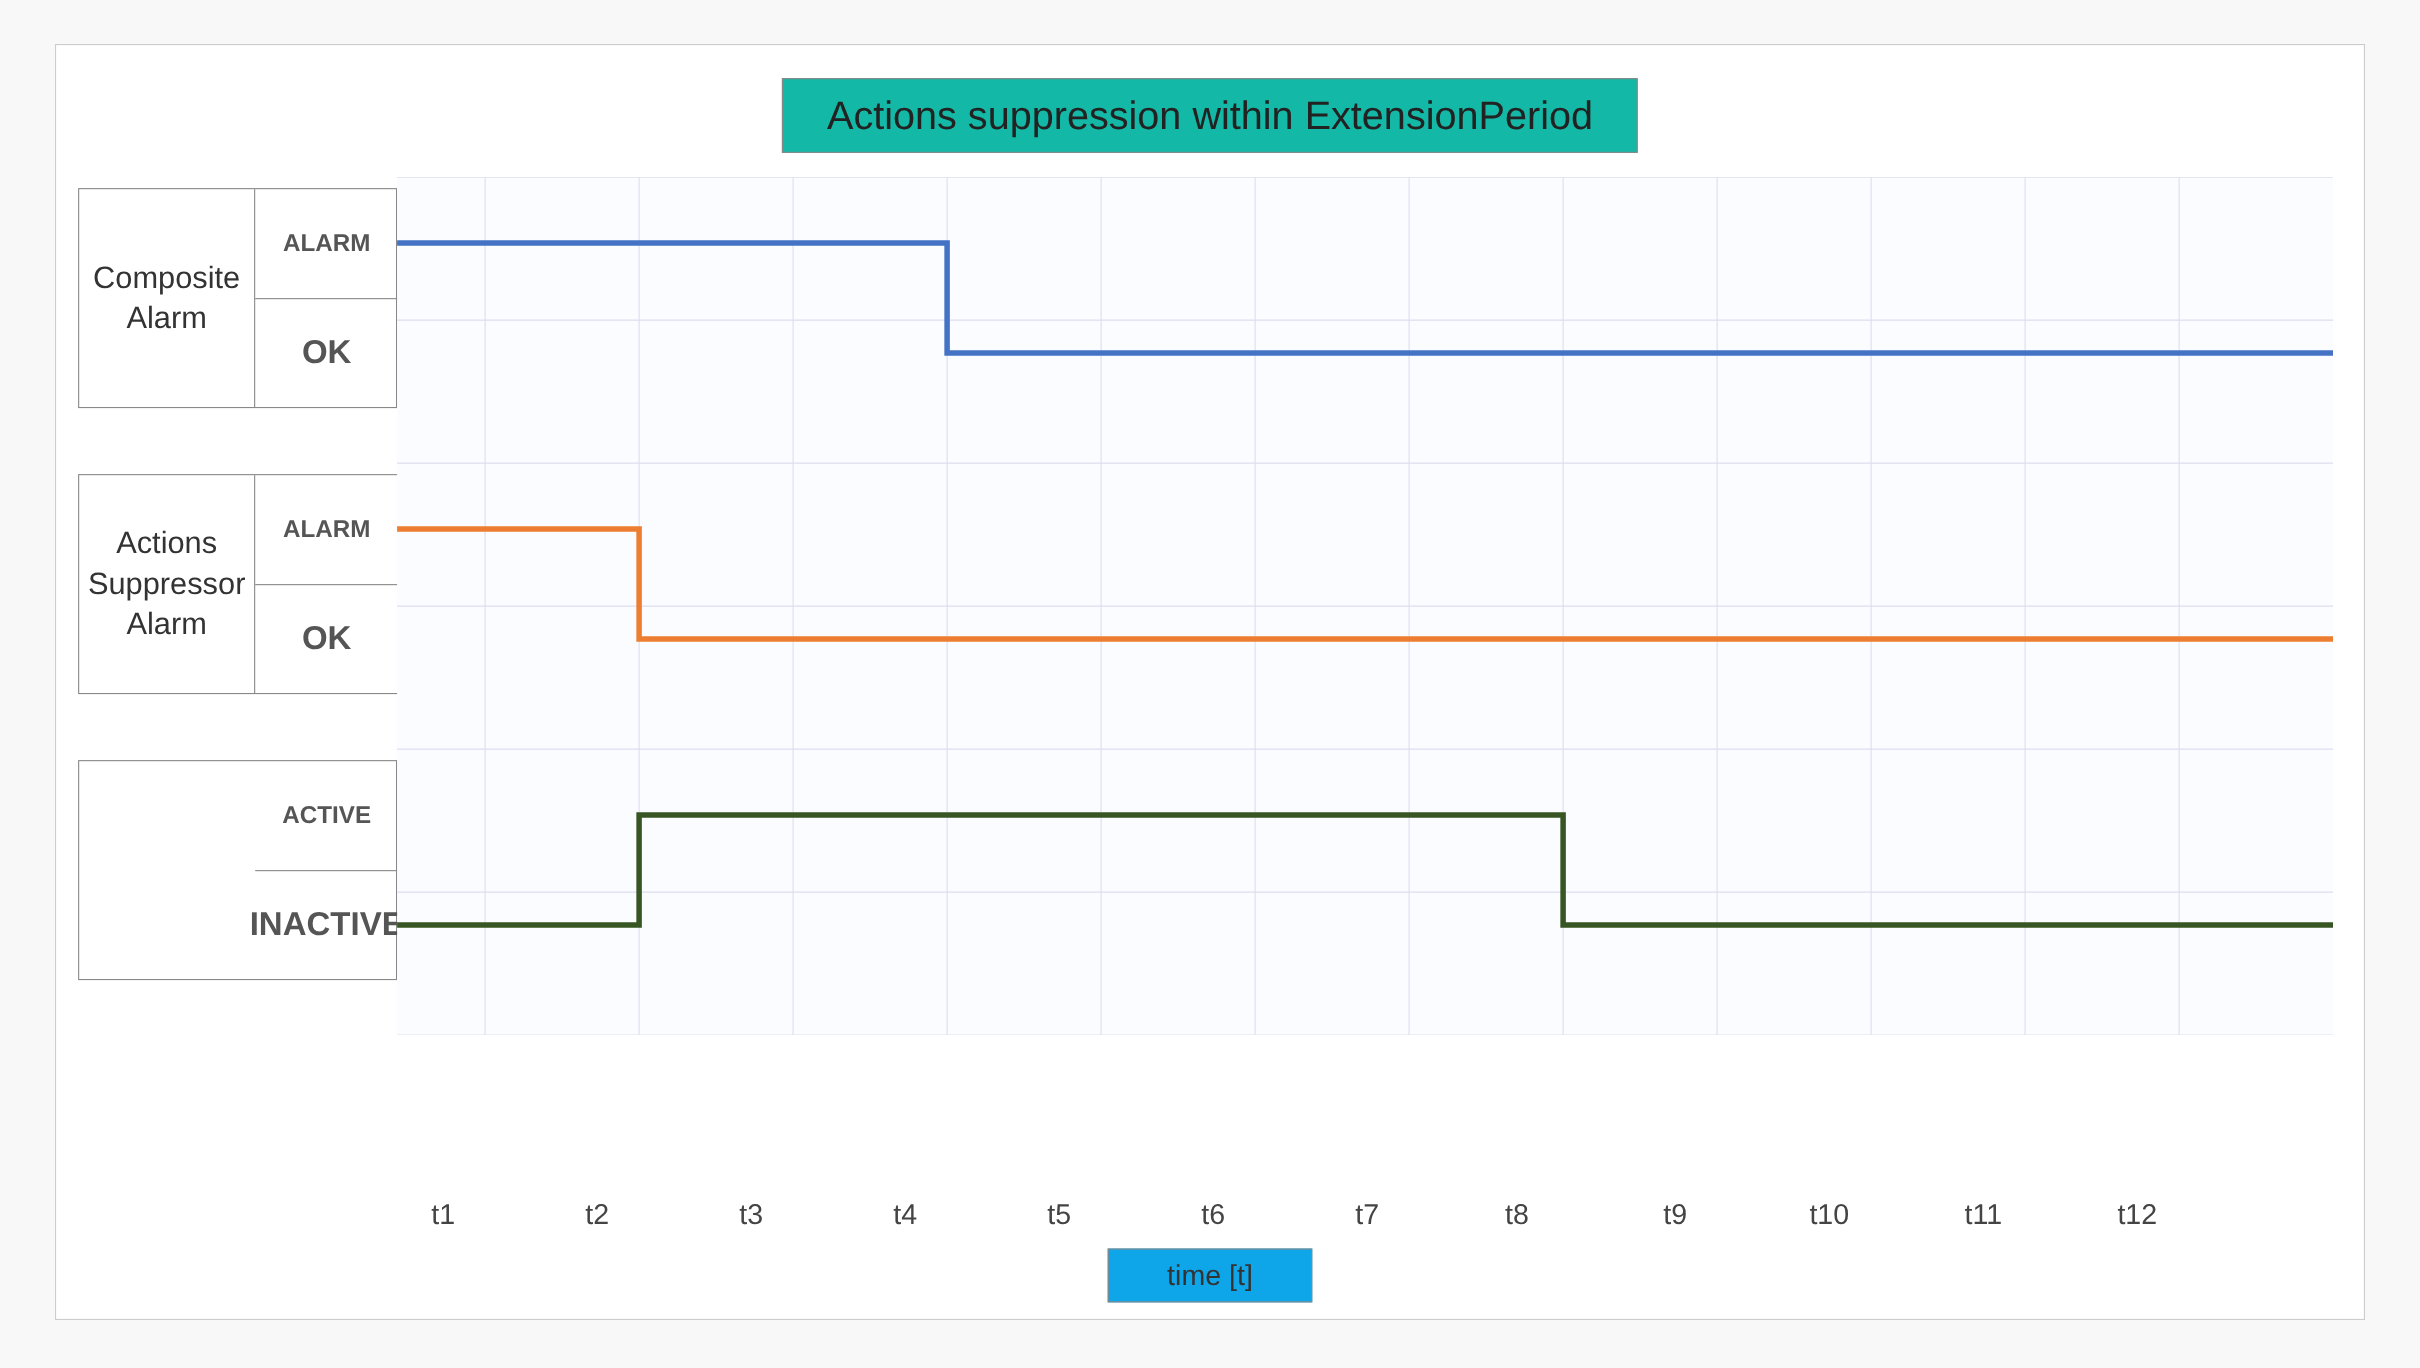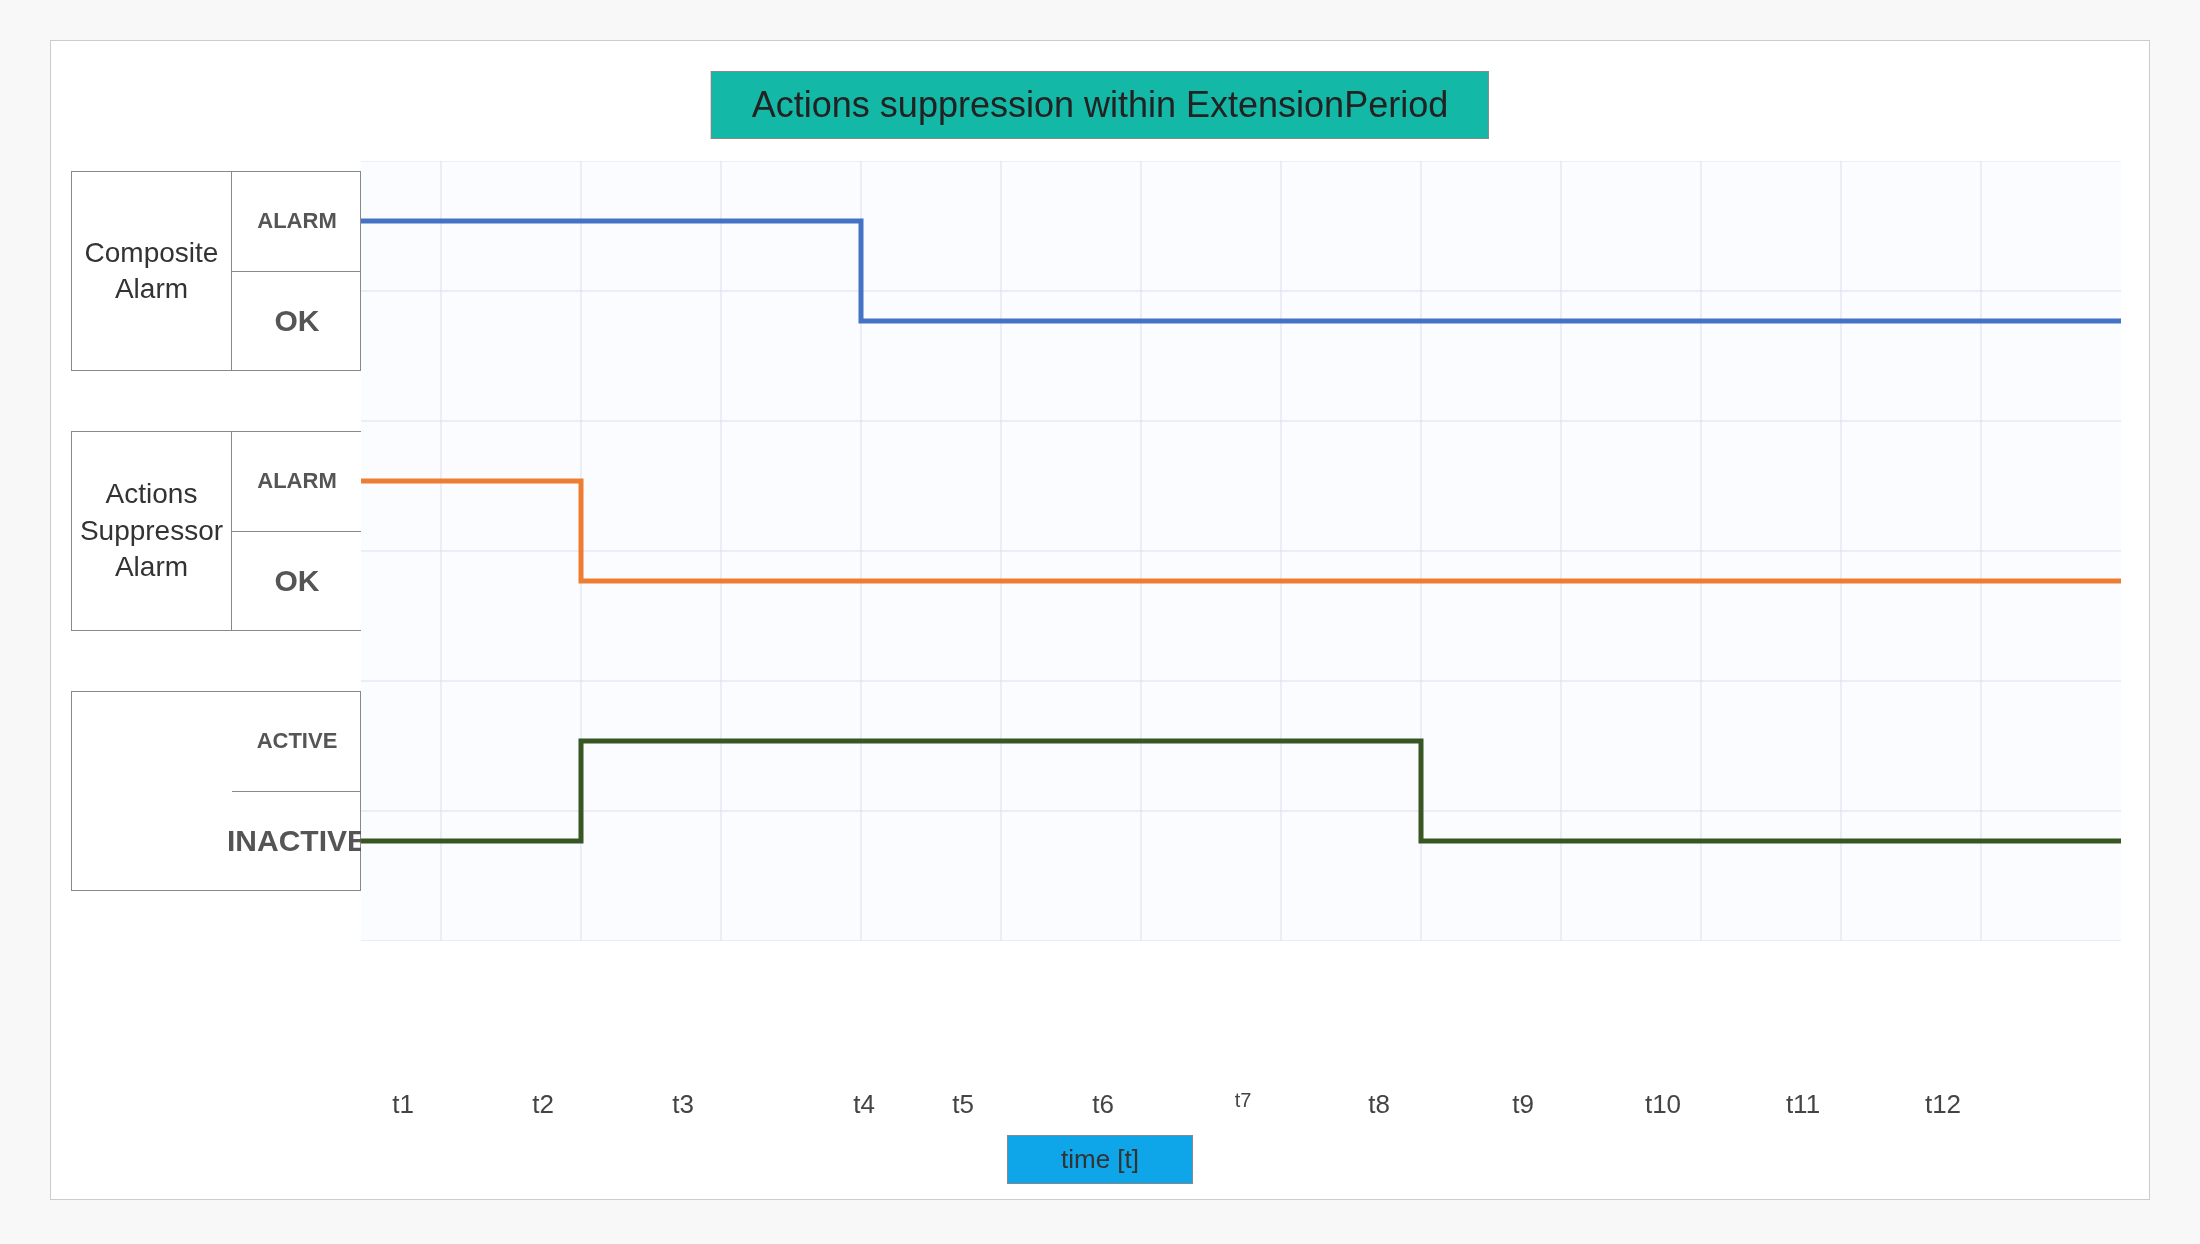--- a/index.html
+++ b/index.html
@@ -161,24 +161,24 @@
       <polyline points="0,680 220,680 220,580 1060,580 1060,680 1760,680" fill="none" stroke="#375623" stroke-width="5" stroke-linejoin="miter"></polyline>
 
     </svg>
 
     <div style="position:absolute; bottom:70px; left:310px; right:20px; display:flex; align-items:center;">
 
       <div style="position:relative; width:1760px; height:40px;">
         <span style="position:absolute; left:42px; font-size:26px; color:#444; transform:translateX(-50%);">t1</span>
         <span style="position:absolute; left:182px; font-size:26px; color:#444; transform:translateX(-50%);">t2</span>
         <span style="position:absolute; left:322px; font-size:26px; color:#444; transform:translateX(-50%);">t3</span>
-        <span style="position:absolute; left:462px; font-size:26px; color:#444; transform:translateX(-50%);margin-left:41px;">t4</span>
+        <span style="position:absolute; left:462px; font-size:26px; color:#444; transform:translateX(-50%);">t4</span>
         <span style="position:absolute; left:602px; font-size:26px; color:#444; transform:translateX(-50%);">t5</span>
         <span style="position:absolute; left:742px; font-size:26px; color:#444; transform:translateX(-50%);">t6</span>
-        <span style="position:absolute; left:882px; font-size:20px; color:#444; transform:translateX(-50%);">t7</span>
+        <span style="position:absolute; left:882px; font-size:26px; color:#444; transform:translateX(-50%);">t7</span>
         <span style="position:absolute; left:1018px; font-size:26px; color:#444; transform:translateX(-50%);">t8</span>
         <span style="position:absolute; left:1162px; font-size:26px; color:#444; transform:translateX(-50%);">t9</span>
         <span style="position:absolute; left:1302px; font-size:26px; color:#444; transform:translateX(-50%);">t10</span>
         <span style="position:absolute; left:1442px; font-size:26px; color:#444; transform:translateX(-50%);">t11</span>
         <span style="position:absolute; left:1582px; font-size:26px; color:#444; transform:translateX(-50%);">t12</span>
       </div>
     </div>
 
     <div style="position:absolute; bottom:15px; left:50%; transform:translateX(-50%); border:1.5px solid #888; padding:8px 53px; font-size:26px; color:#333; background:#0ea5e9; white-space:nowrap;">
       time [t]

